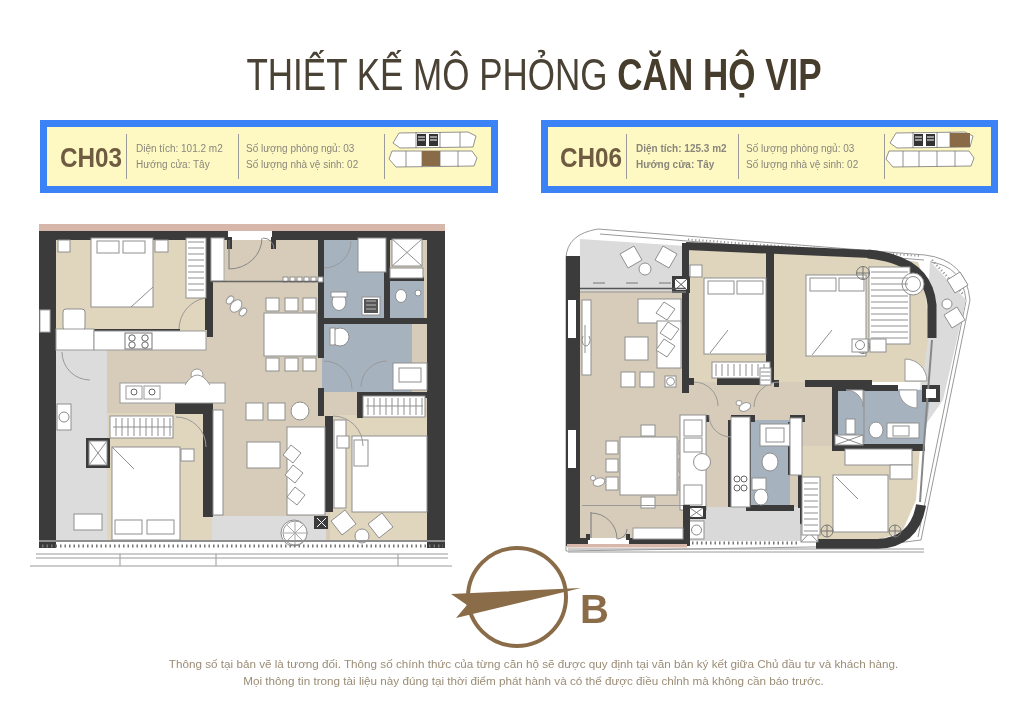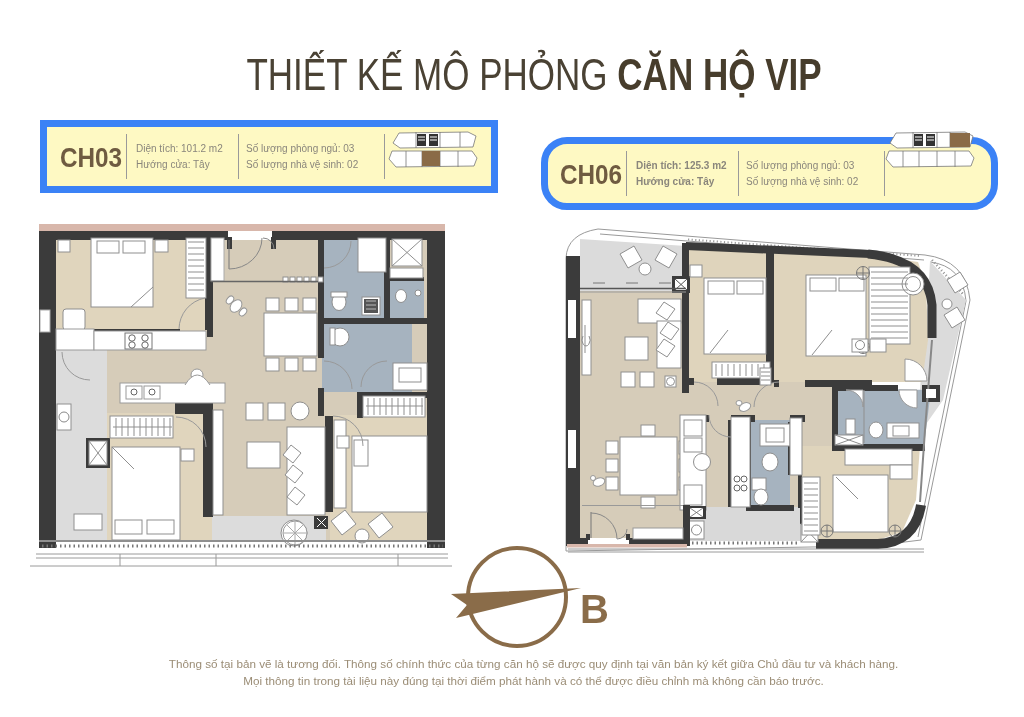--- a/index.html
+++ b/index.html
@@ -18,21 +18,21 @@
 
   <div class="ibox" style="left:40px;top:120px;width:444px;height:59px;">
     <div class="code" style="left:13px;top:16px;">CH03</div>
     <div class="vline" style="left:79px;top:7px;height:45px;"></div>
     <div class="itxt" style="left:89px;top:14px;">Diện tích: 101.2 m2<br>Hướng cửa: Tây</div>
     <div class="vline" style="left:191px;top:7px;height:45px;"></div>
     <div class="itxt" style="left:199px;top:14px;">Số lượng phòng ngủ: 03<br>Số lượng nhà vệ sinh: 02</div>
     <div class="vline" style="left:337px;top:7px;height:45px;"></div>
   </div>
 
-  <div class="ibox" style="left:541px;top:137px;width:443px;height:59px;border-radius:26px;">
+  <div class="ibox" style="left:541px;top:120px;width:443px;height:59px;">
     <div class="code" style="left:12px;top:16px;">CH06</div>
     <div class="vline" style="left:78px;top:7px;height:45px;"></div>
     <div class="itxt" style="left:88px;top:14px;font-weight:bold;">Diện tích: 125.3 m2<br>Hướng cửa: Tây</div>
     <div class="vline" style="left:190px;top:7px;height:45px;"></div>
     <div class="itxt" style="left:198px;top:14px;">Số lượng phòng ngủ: 03<br>Số lượng nhà vệ sinh: 02</div>
     <div class="vline" style="left:336px;top:7px;height:45px;"></div>
   </div>
 
   <svg id="plans" width="1024" height="717" viewBox="0 0 1024 717" style="position:absolute;left:0;top:0;">
   <g id="ch03">

